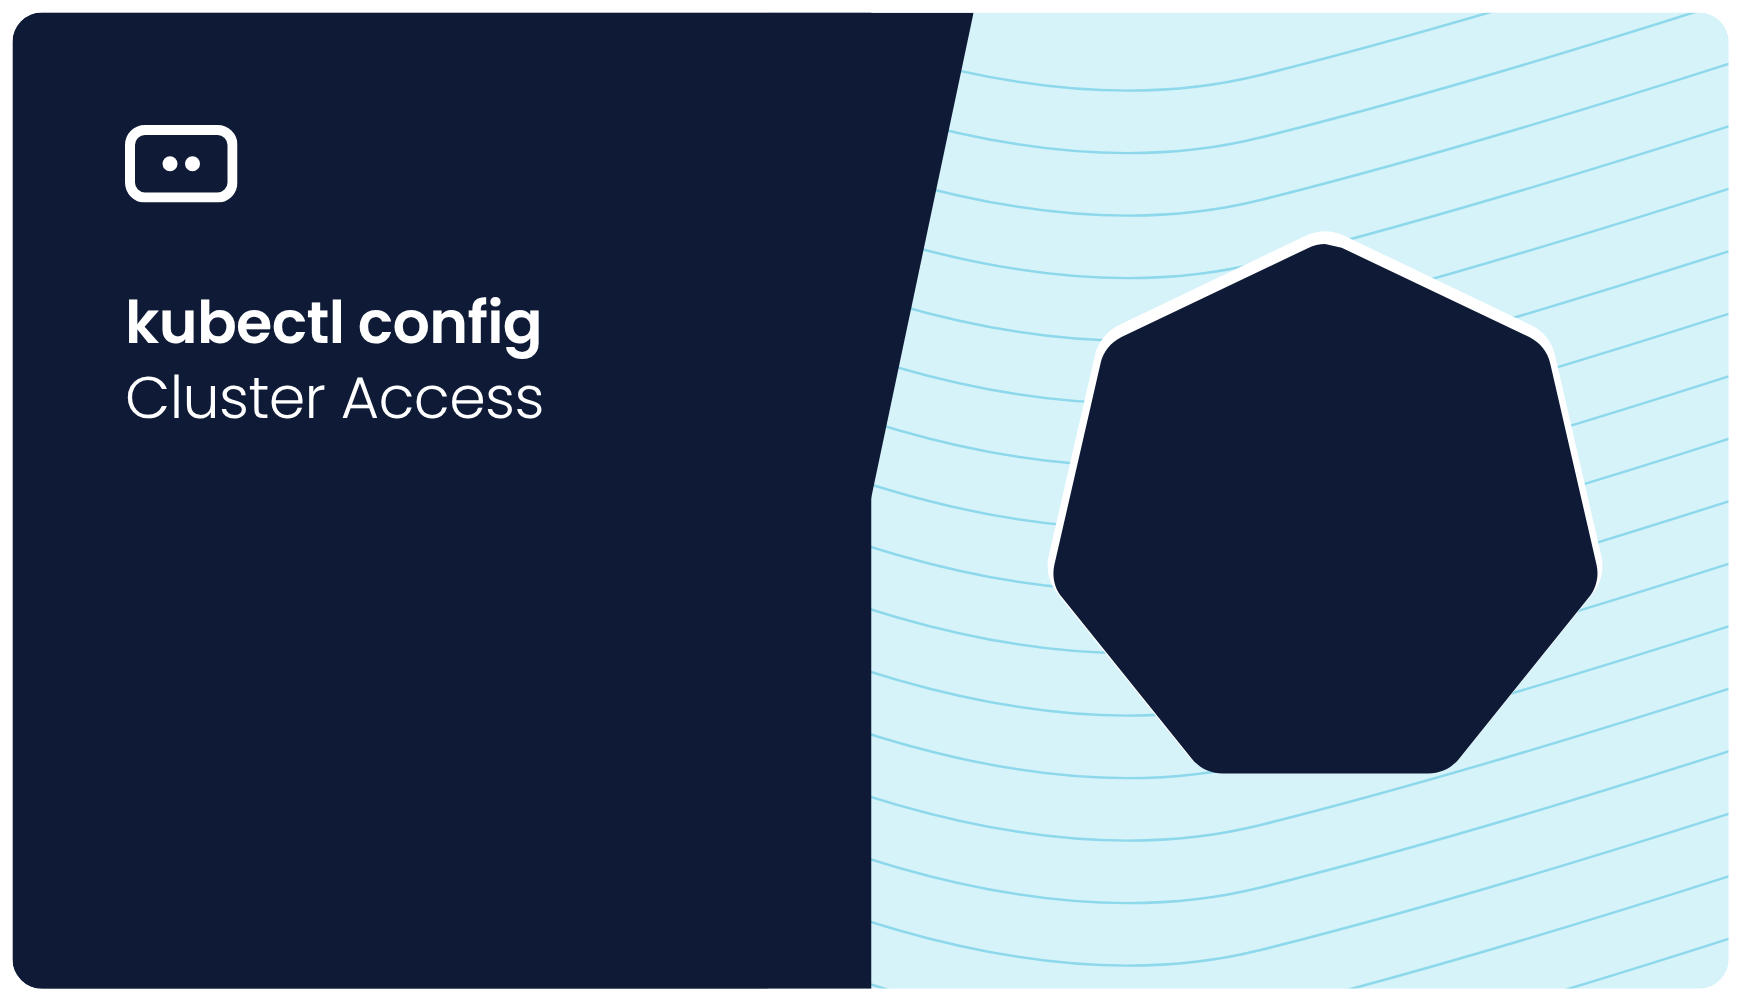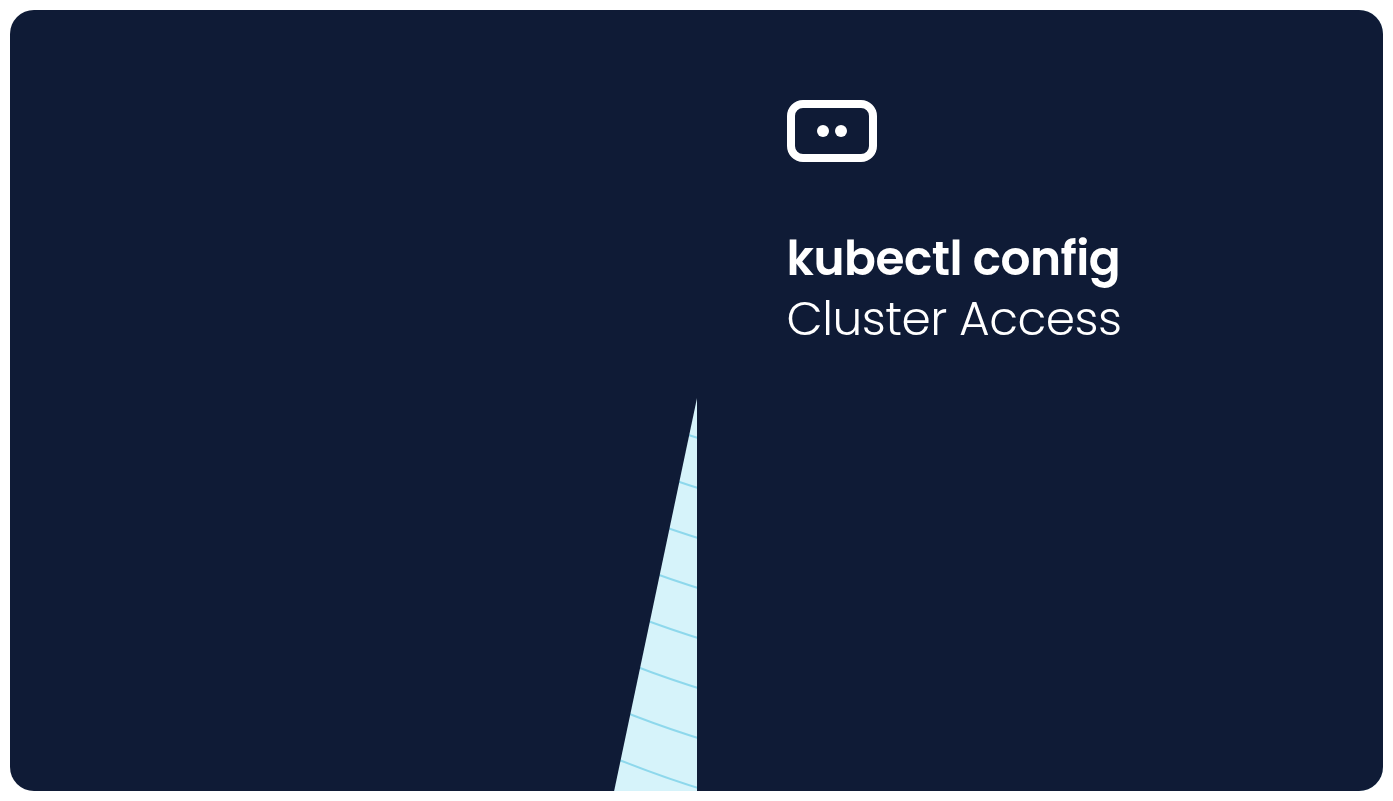--- a/index.html
+++ b/index.html
@@ -16,21 +16,20 @@
       justify-content: center;
       font-family: 'Poppins', -apple-system, BlinkMacSystemFont, 'Segoe UI', Helvetica, Arial, sans-serif;
     }
     .card {
       width: 1373px;
       height: 781px;
       border-radius: 24px;
       overflow: hidden;
       position: relative;
       display: flex;
-      justify-content: flex-end;
     }
     .left-panel {
       width: 50%;
       height: 100%;
       background: #0f1b36;
       position: relative;
       padding: 90px 0 0 90px;
       z-index: 2;
     }
     .diagonal-overlay {

